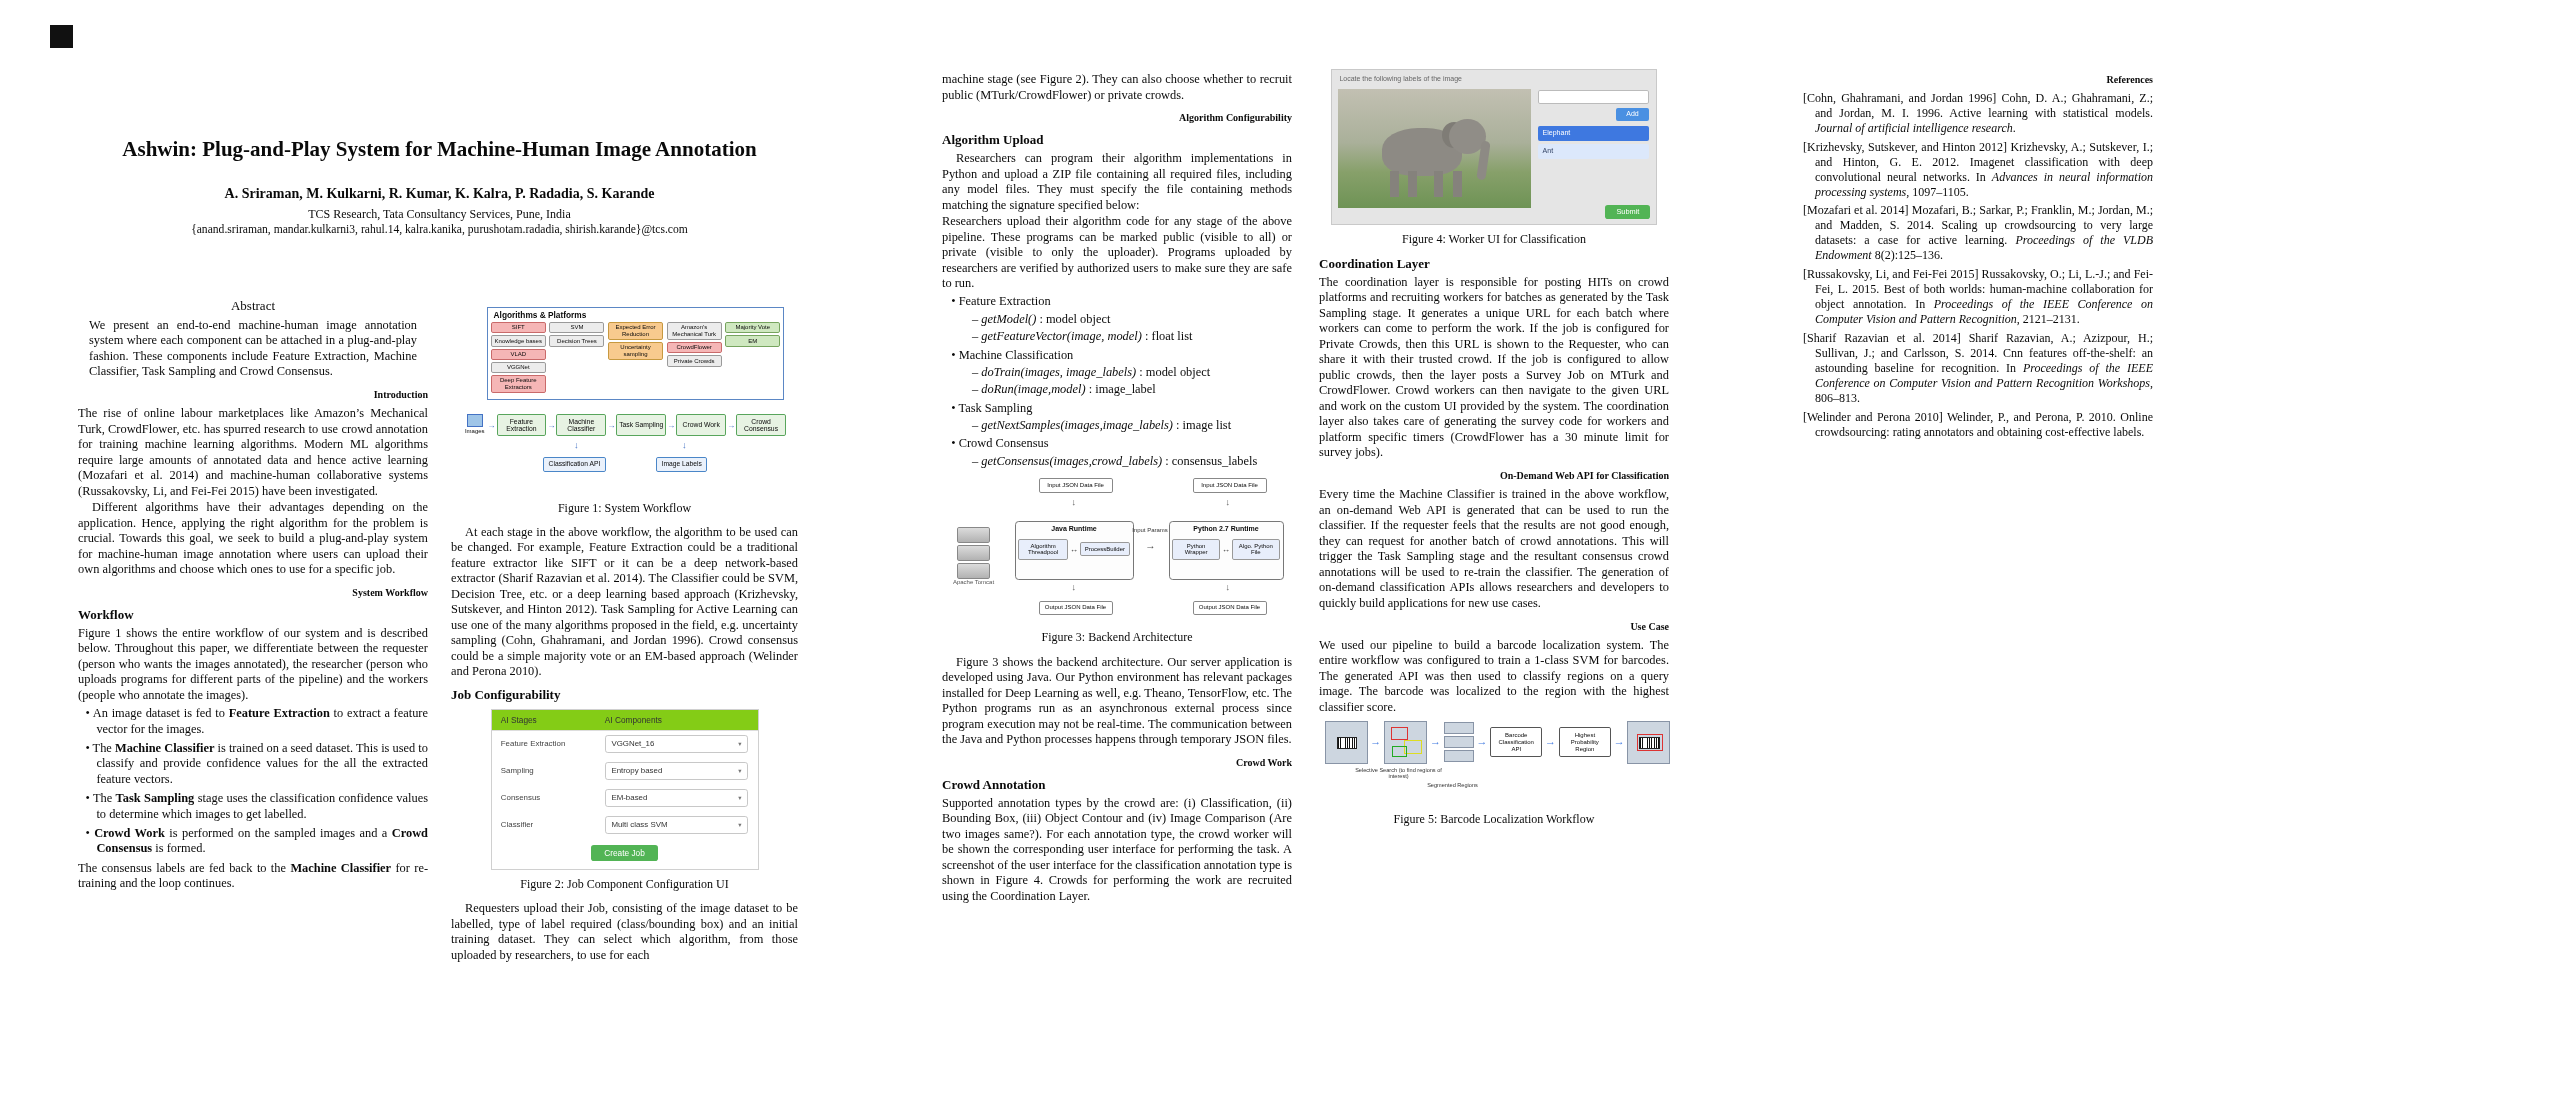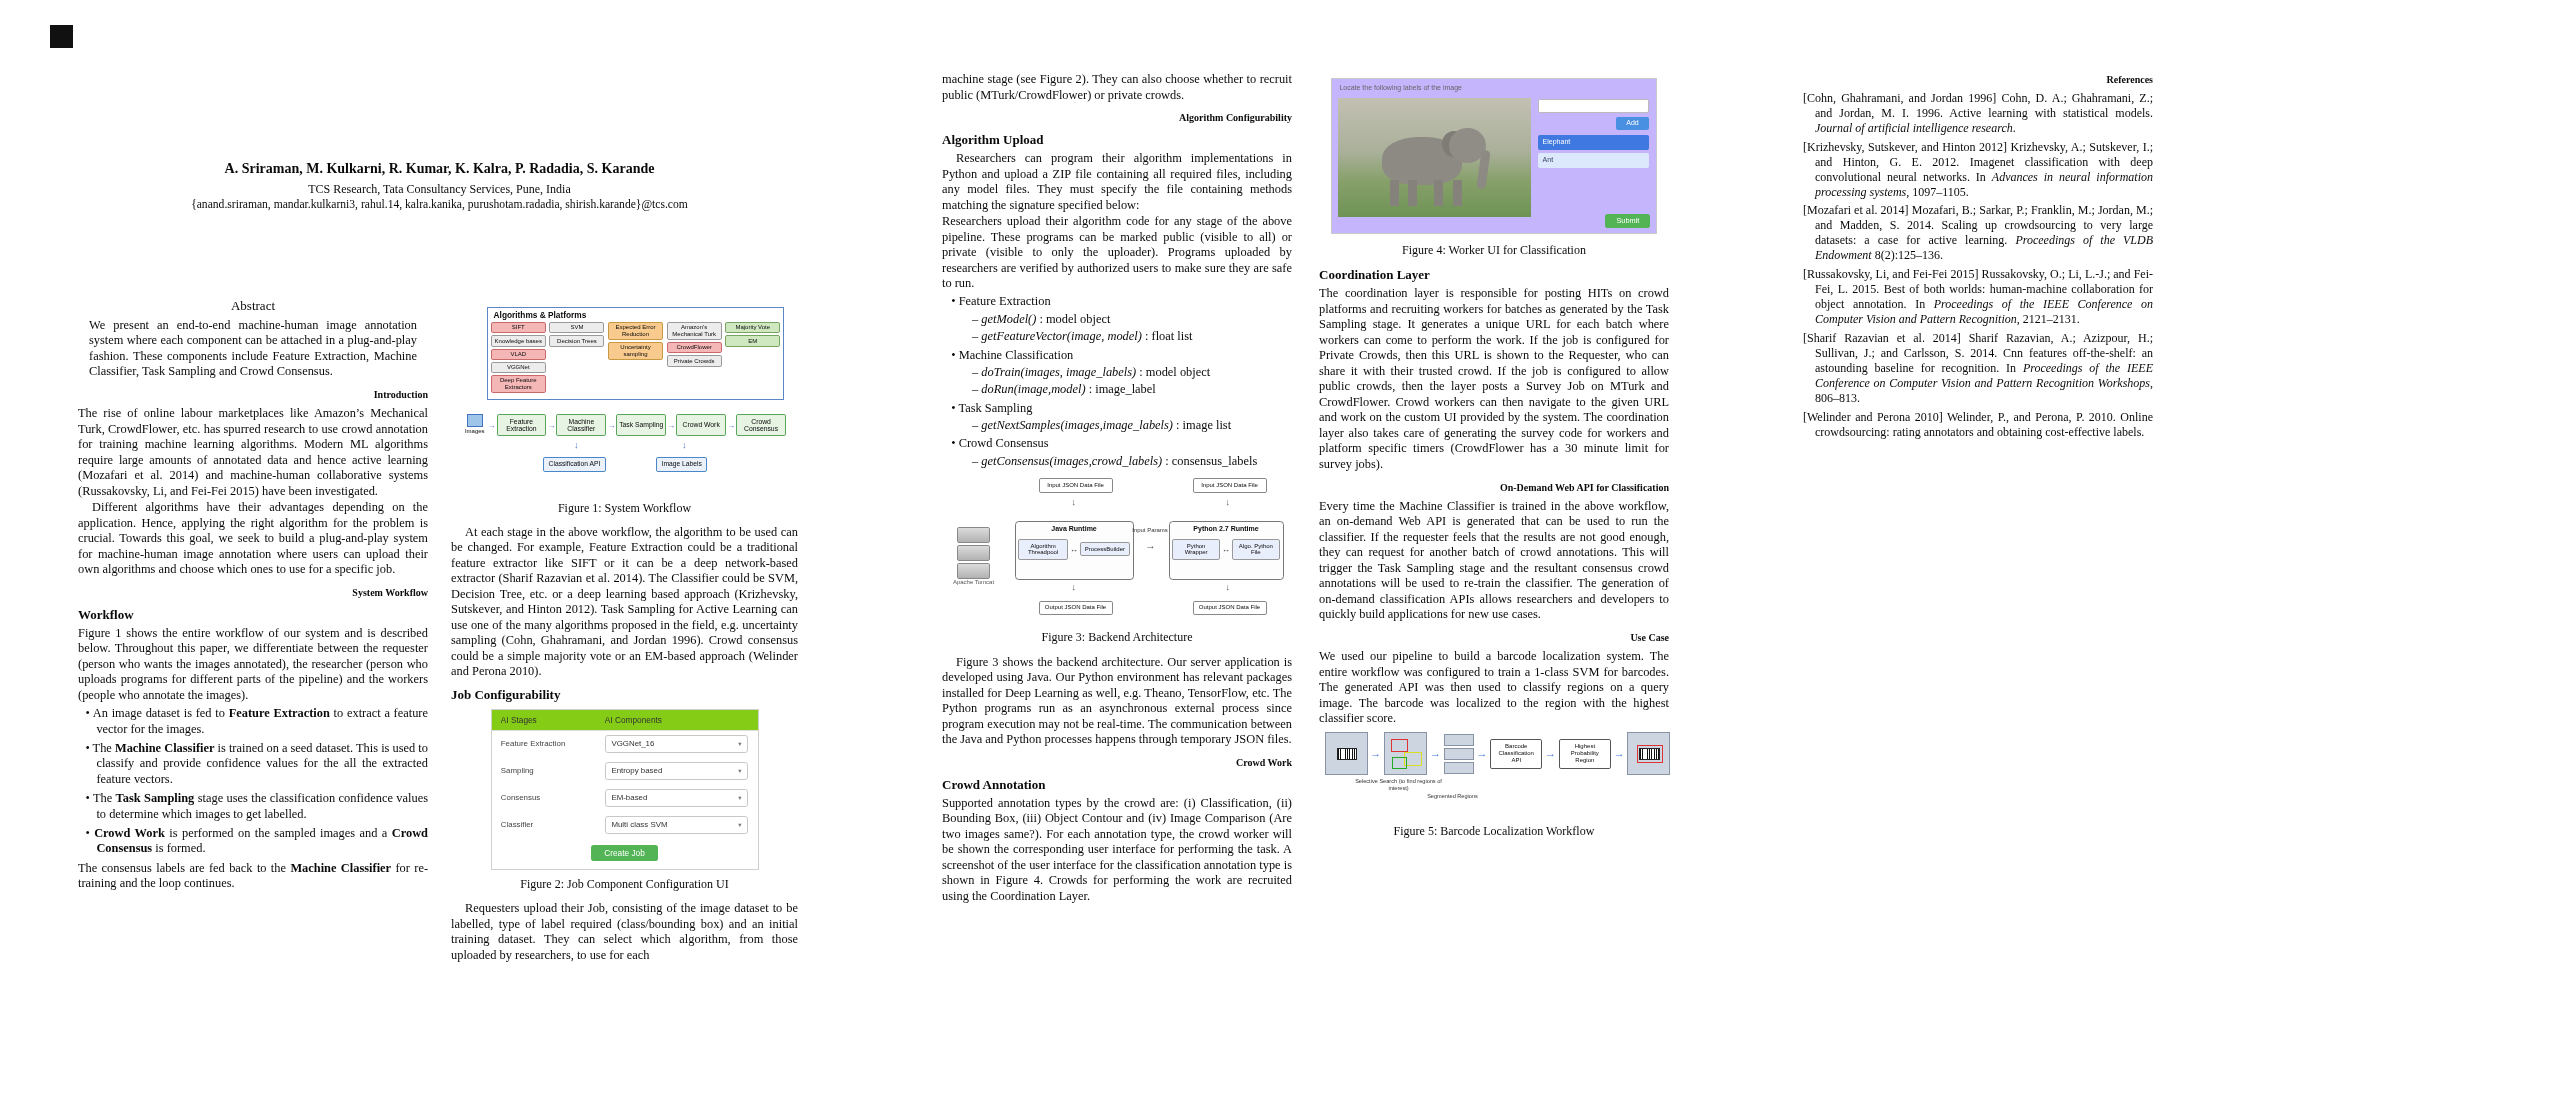--- a/index.html
+++ b/index.html
@@ -77,21 +77,21 @@
   .f3-rt-title { text-align:center; font-weight:bold; font-size:7px; margin-top:2.8px; }
   .f3-rt-body { display:flex; align-items:center; justify-content:center; gap:1.9px; margin-top:5.6px; padding:0 2.8px; }
   .f3-inner { border:0.9px solid #999; background:#e8eefb; padding:2.8px 1.9px; font-size:6px; line-height:1.1; text-align:center; border-radius:1.9px; width:46px; }
   .f3-both { font-size:8.3px; color:#333; }
   .f3-params { position:absolute; left:182px; top:52px; width:37px; text-align:center; font-size:6px; color:#333; }
   .f3-params-arr { position:absolute; left:185px; top:65px; width:31.5px; text-align:center; font-size:10.2px; color:#555; }
   .f3-file { position:absolute; border:0.9px solid #888; background:#fff; padding:2.3px 2.8px; font-size:6px; text-align:center; border-radius:1.9px; width:74px; box-sizing:border-box; }
   .f3-varr { position:absolute; font-size:9.3px; color:#555; }
 
   
-  .fig4 { position:relative; width:324px; height:154px; margin:9px auto; border:0.9px solid #c9c9c9; background:#c4b5fd; font-family:"Liberation Sans",sans-serif; }
+  .fig4 { position:relative; width:324px; height:154px; margin:0 auto; border:0.9px solid #c9c9c9; background:#e5e5e5; font-family:"Liberation Sans",sans-serif; }
   .f4-instruction { position:absolute; top:4.6px; left:7.4px; font-size:7px; color:#666; }
   .f4-photo { position:absolute; left:5.6px; top:18.5px; width:193px; height:119px; overflow:hidden;
     background:linear-gradient(180deg,#c2c0b2 0%,#aab09a 45%,#87a06a 70%,#6e9355 100%); }
   .f4-photo div { position:absolute; }
   .f4-el-body { left:44px; top:39px; width:80px; height:48px; border-radius:45% 45% 40% 40%; background:#8d8a84; }
   .f4-el-head { left:111px; top:30px; width:37px; height:35px; border-radius:50%; background:#908d87; }
   .f4-el-ear  { left:104px; top:33px; width:24px; height:26px; border-radius:50%; background:#7f7c76; }
   .f4-el-trunk{ left:141px; top:52px; width:9.3px; height:39px; border-radius:5.6px; background:#8d8a84; transform:rotate(8deg); }
   .f4-el-leg  { top:82px; width:9.3px; height:26px; background:#85827c; }
   .f4-panel { position:absolute; left:206px; top:18.5px; width:111px; height:119px; }
@@ -115,20 +115,21 @@
   .f5-lab { position:absolute; font-size:5.6px; line-height:1.2; text-align:center; color:#333; }
   .f5-lab1 { left:26px; top:46px; width:96px; }
   .f5-lab2 { left:100px; top:61px; width:56px; }
 </style>
 </head>
 <body>
 
 <div class="corner-square"></div>
 
 <div class="title-block">
+  <div class="paper-title">Ashwin: Plug-and-Play System for Machine-Human Image Annotation</div>
   <div class="paper-authors">A. Sriraman, M. Kulkarni, R. Kumar, K. Kalra, P. Radadia, S. Karande</div>
   <div class="paper-affil">TCS Research, Tata Consultancy Services, Pune, India</div>
   <div class="paper-emails">{anand.sriraman, mandar.kulkarni3, rahul.14, kalra.kanika, purushotam.radadia, shirish.karande}@tcs.com</div>
 </div>
 
 <div class="col col1">
   <div class="abstract-wrap">
     <div class="abstract-head">Abstract</div>
     <p class="para">We present an end-to-end machine-human image annotation system where each component can be attached in a plug-and-play fashion. These components include Feature Extraction, Machine Classifier, Task Sampling and Crowd Consensus.</p>
   </div>

